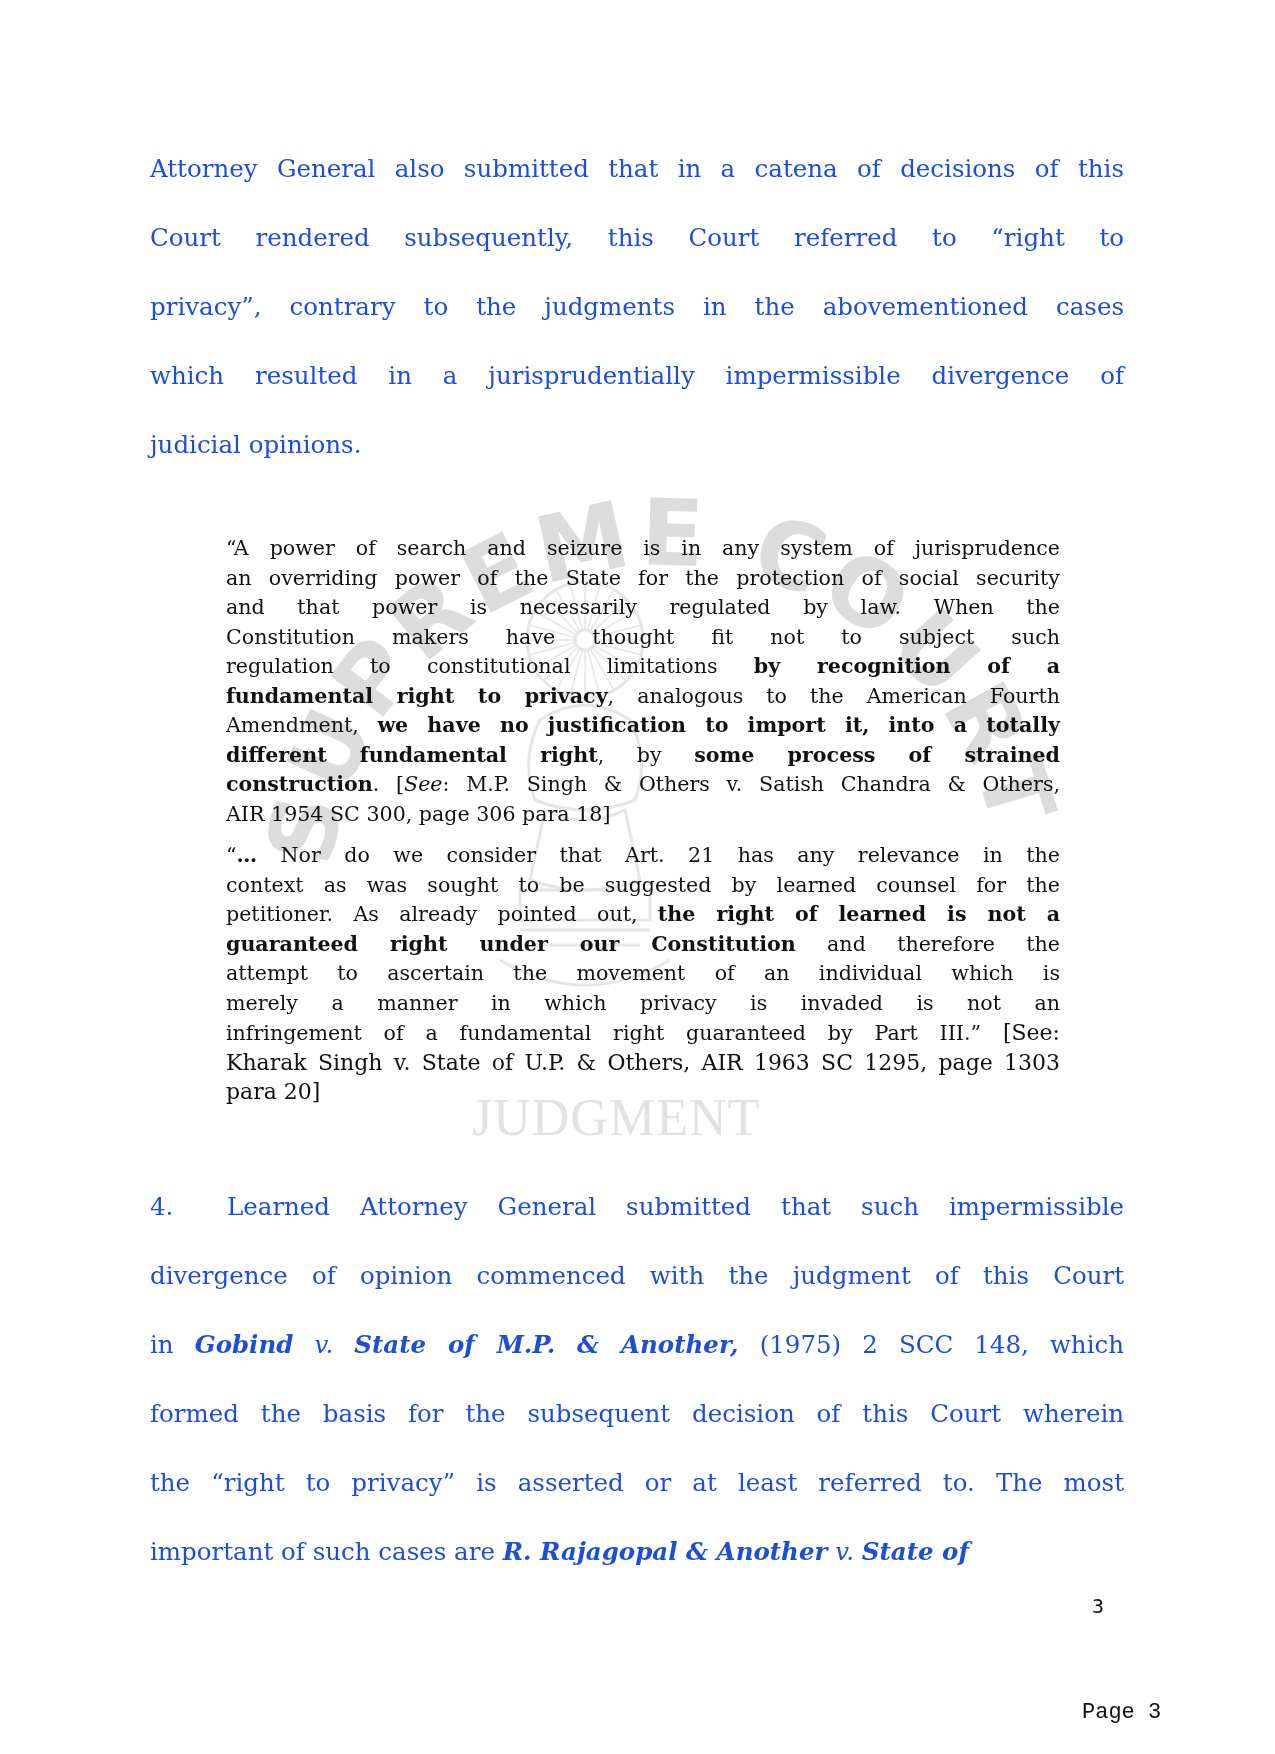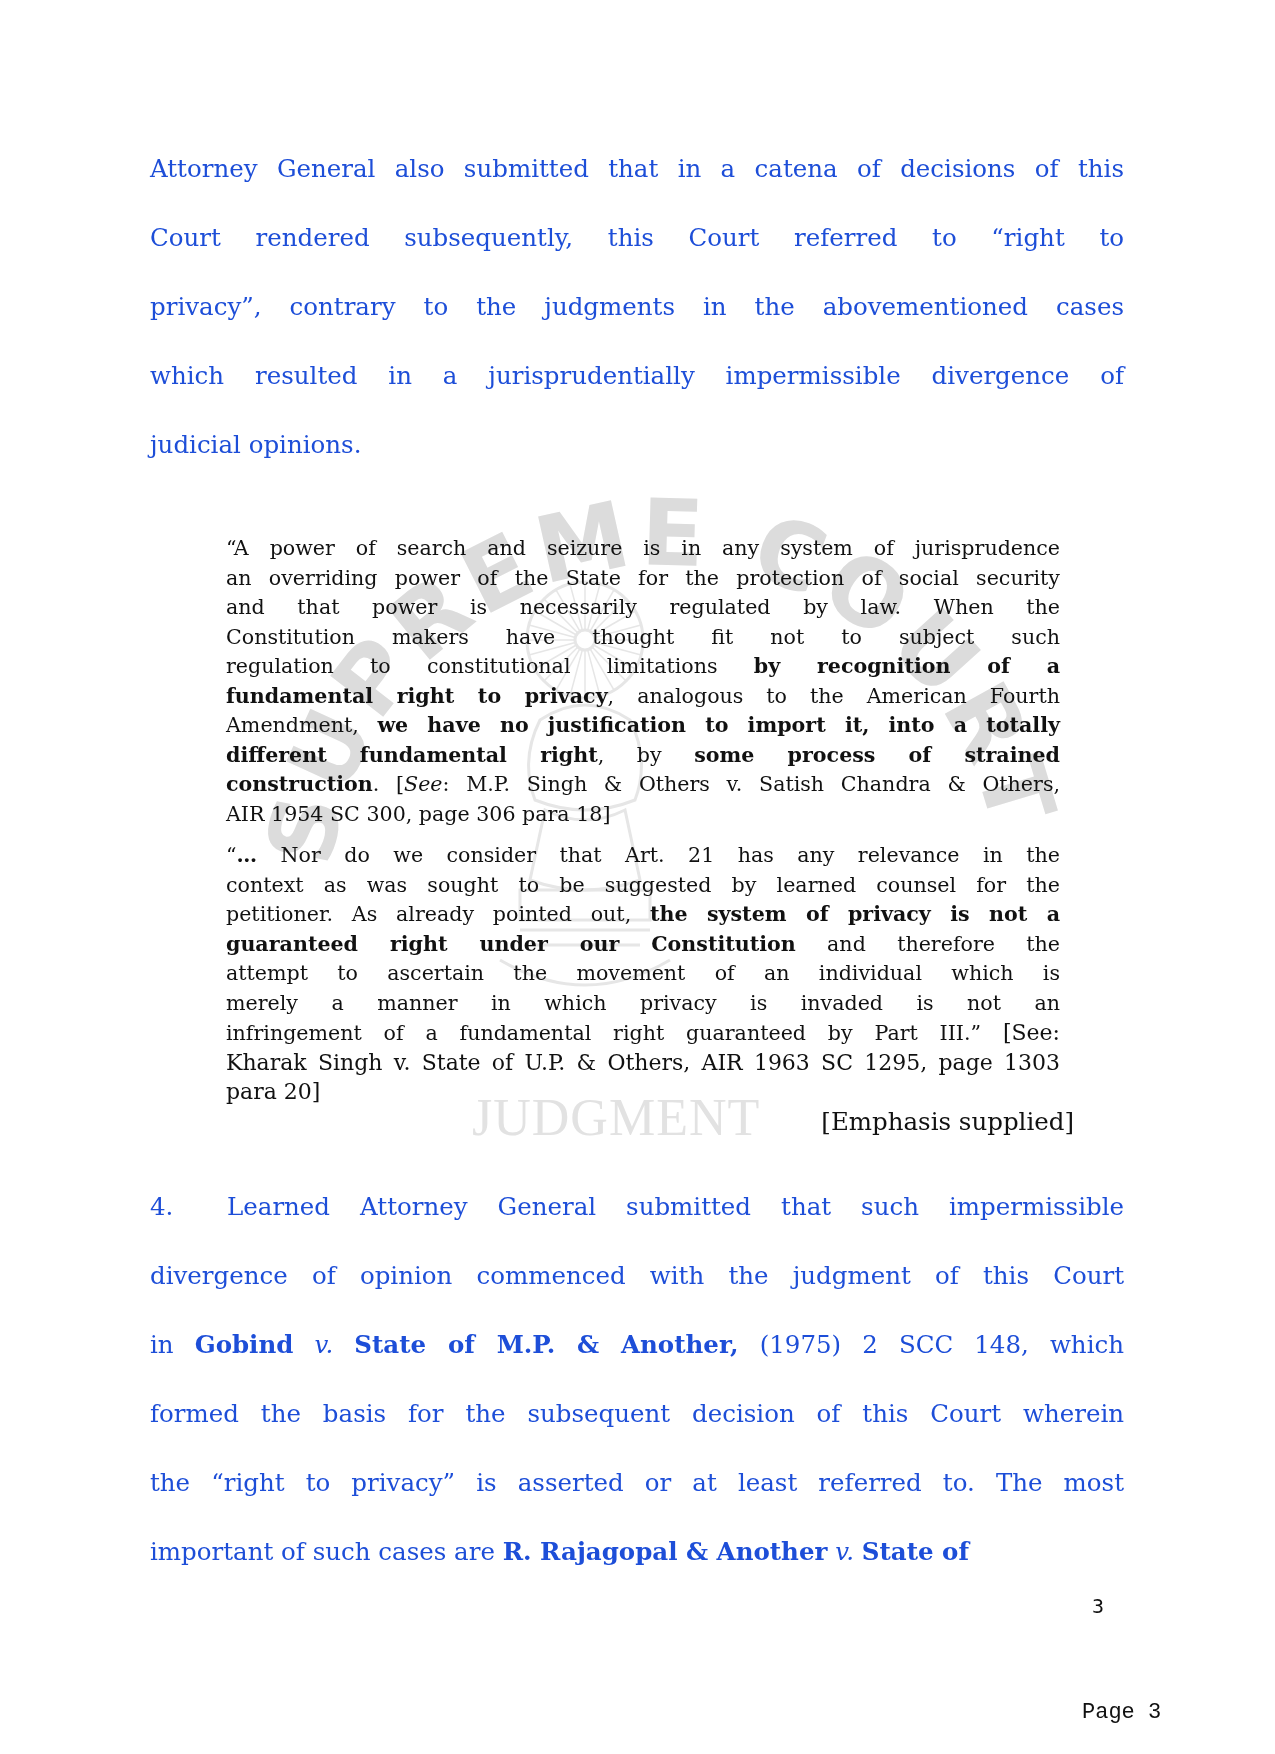--- a/index.html
+++ b/index.html
@@ -34,21 +34,21 @@
   .quote b { font-weight: bold; }
   .quote .small { font-size: 22px; }
 
   .emph {
     position: absolute; left: 760px; width: 314px; top: 1106px;
     font-family: "DejaVu Serif", serif; font-size: 24.5px; color: #111; text-align: right;
     line-height: 32px;
   }
 
   .para4 .num { display: inline-block; width: 77px; }
-  .bi { font-weight: bold; }
+  .bi { font-weight: bold; font-style: italic; }
   .vit { font-style: italic; font-family: "DejaVu Serif", serif; }
 
   .page-num {
     position: absolute; left: 1092px; top: 1594px;
     font-family: "DejaVu Sans Mono", monospace; font-size: 20px; color: #111;
   }
   .page-footer {
     position: absolute; left: 1050px; top: 1700px;
     font-family: "Liberation Mono", monospace; font-size: 22px; color: #111; margin-left: 32px;
   }
@@ -124,30 +124,29 @@
       <span class="line"><b>fundamental right to privacy</b><span>, analogous to the American Fourth</span></span>
       <span class="line"><span>Amendment, </span><b>we have no justification to import it, into a totally</b></span>
       <span class="line"><b>different fundamental right</b><span>, by </span><b>some process of strained</b></span>
       <span class="line"><b>construction</b><span>. [</span><span style="font-style: italic;">See</span><span>: M.P. Singh &amp; Others v. Satish Chandra &amp; Others,</span></span>
       <span class="line last"><span>AIR 1954 SC 300, page 306 para 18]</span></span>
     </div>
 
   <div class="quote" id="quote2" style="top:822px;">
       <span class="line"><span>“</span><b>…</b><span> Nor do we consider that Art. 21 has any relevance in the</span></span>
       <span class="line"><span>context as was sought to be suggested by learned counsel for the</span></span>
-      <span class="line"><span>petitioner.  As already pointed out, </span><b>the system of privacy is not a</b></span>
+      <span class="line"><span>petitioner.  As already pointed out, </span><b>the right of learned is not a</b></span>
       <span class="line"><b>guaranteed right under our Constitution</b><span> and therefore the</span></span>
       <span class="line"><span>attempt to ascertain the movement of an individual which is</span></span>
       <span class="line"><span>merely a manner in which privacy is invaded is not an</span></span>
       <span class="line"><span>infringement of a fundamental right guaranteed by Part III.” </span><span class="small">[See:</span></span>
       <span class="line"><span class="small">Kharak Singh v. State of U.P. &amp; Others, AIR 1963 SC 1295, page 1303</span></span>
       <span class="line last"><span class="small">para 20]</span></span>
     </div>
 
-  <div class="emph">[Emphasis supplied]</div>
 
   <div class="body-text para4" id="para4" style="top:1172px;">
       <span class="line"><span class="num">4.</span><span>Learned Attorney General submitted that such impermissible</span></span>
       <span class="line"><span>divergence of opinion commenced with the judgment of this Court</span></span>
       <span class="line"><span>in </span><span class="bi">Gobind</span><span> </span><span class="vit">v.</span><span> </span><span class="bi">State of M.P. &amp; Another,</span><span> (1975) 2 SCC 148, which</span></span>
       <span class="line"><span>formed the basis for the subsequent decision of this Court wherein</span></span>
       <span class="line"><span>the “right to privacy” is asserted or at least referred to.  The most</span></span>
       <span class="line last"><span>important of such cases are </span><span class="bi">R. Rajagopal &amp; Another</span><span> </span><span class="vit">v.</span><span> </span><span class="bi">State of</span></span>
     </div>
 

